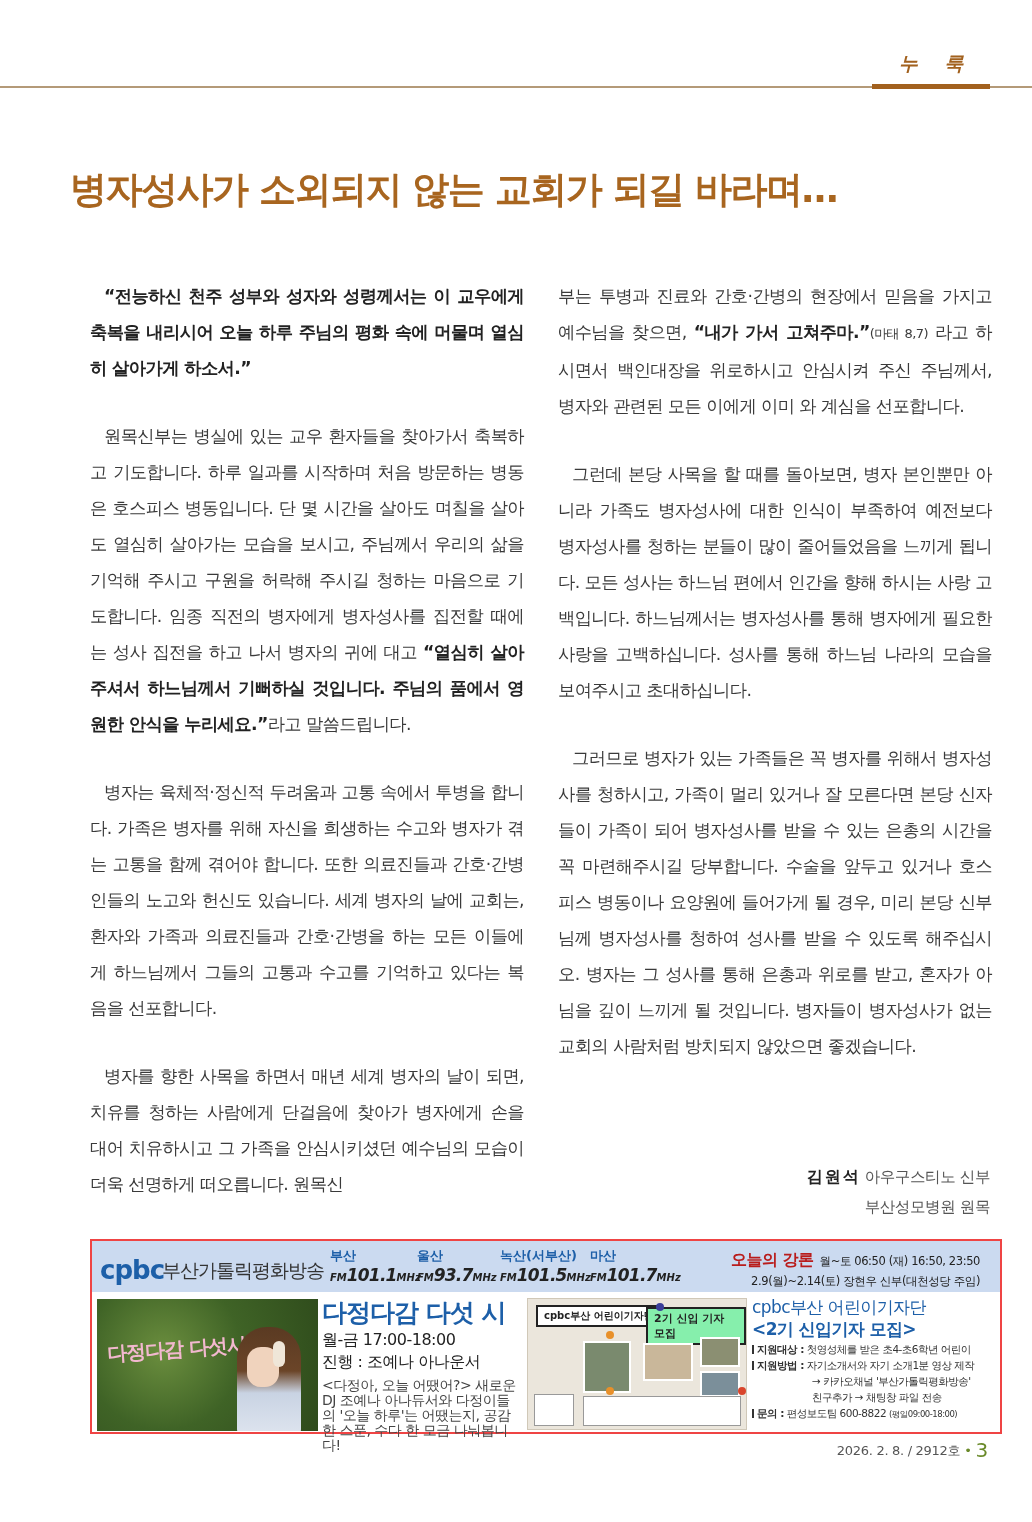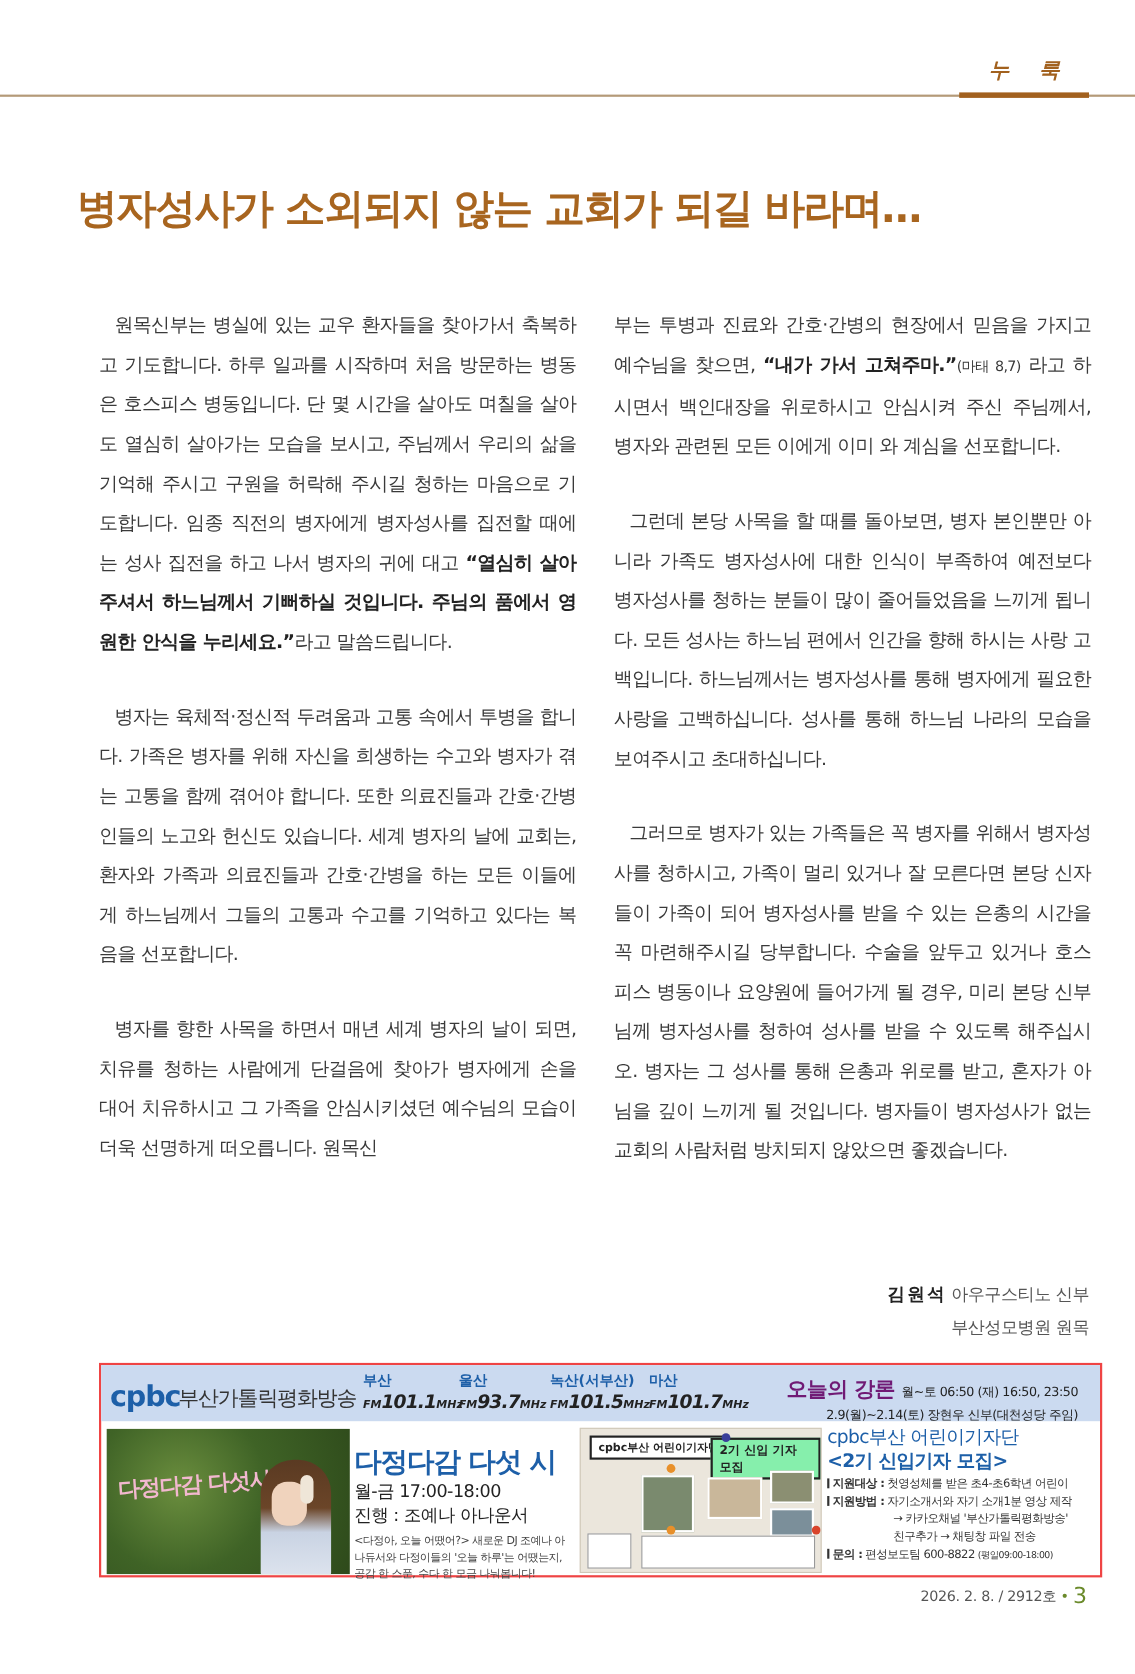--- a/index.html
+++ b/index.html
@@ -32,37 +32,37 @@
     .ad-top { position: absolute; left: 0; top: 0; width: 908px; height: 51px; background: #cbdaf0; }
     .logo { position: absolute; left: 8px; top: 14px; font-size: 26px; font-weight: bold; color: #1d5fa8; letter-spacing: -1px; font-family: "DejaVu Sans", sans-serif; }
     .station { position: absolute; left: 70px; top: 17px; font-size: 19px; color: #333; letter-spacing: -1px; }
     .freq { position: absolute; top: 7px; }
     .freq .city { font-size: 13px; font-weight: bold; color: #1d5fa8; display: block; line-height: 16px; }
     .freq .val { display: block; font-style: italic; color: #222; white-space: nowrap; line-height: 22px; }
     .freq .fm { font-size: 10px; font-weight: bold; }
     .freq .num { font-size: 17px; font-weight: bold; letter-spacing: -0.8px; }
     .freq .mhz { font-size: 10px; font-weight: bold; }
     .lecture { position: absolute; right: 20px; top: 9px; text-align: right; }
-    .lecture .lt { font-size: 19px; font-weight: bold; color: #701a75; letter-spacing: -0.5px; }
+    .lecture .lt { font-size: 16px; font-weight: bold; color: #b91c1c; letter-spacing: -0.5px; }
     .lecture .ls { font-size: 11.5px; color: #222; margin-left: 6px; letter-spacing: -0.4px; }
     .lecture .l2 { font-size: 11.5px; color: #222; display: block; margin-top: 3px; letter-spacing: -0.4px; }
 
     .photo { position: absolute; left: 5px; top: 58px; width: 221px; height: 132px;
       background: radial-gradient(circle at 30% 40%, #6b8e3e 0%, #3f6326 45%, #2e4a1b 100%); overflow: hidden; }
     .photo .pt { position: absolute; left: 10px; top: 38px; font-size: 20px; font-weight: bold; color: #f2b8cf; line-height: 24px; letter-spacing: -1px; transform: rotate(-4deg); }
     .photo .person { position: absolute; left: 140px; top: 28px; width: 64px; height: 110px; border-radius: 30px 30px 8px 8px;
       background: linear-gradient(#5a3a22 0%, #6b4528 40%, #c9d3e3 60%, #dfe5ef 100%); }
     .photo .face { position: absolute; left: 150px; top: 48px; width: 32px; height: 40px; border-radius: 14px; background: #f0d3bd; }
     .photo .phones { position: absolute; left: 176px; top: 42px; width: 12px; height: 26px; border-radius: 6px; background: #efe6d8; }
 
-    .show { position: absolute; left: 230px; top: 72px; width: 200px; }
+    .show { position: absolute; left: 230px; top: 56px; width: 200px; }
     .show .st { font-size: 25px; font-weight: bold; color: #1d5fa8; letter-spacing: -1px; line-height: 32px; }
     .show .time { font-size: 16px; color: #222; line-height: 22px; letter-spacing: -0.5px; }
     .show .host { font-size: 16px; color: #222; line-height: 22px; letter-spacing: -0.5px; }
-    .show .desc { font-size: 10px; color: #444; line-height: 15px; letter-spacing: -0.5px; margin-top: 5px; }
+    .show .desc { font-size: 14px; color: #444; line-height: 15px; letter-spacing: -0.5px; margin-top: 5px; }
 
     .poster { position: absolute; left: 435px; top: 57px; width: 220px; height: 132px; background: #ebe6dc; border: 1px solid #d0c8b8; overflow: hidden; }
     .poster .p1 { position: absolute; left: 8px; top: 6px; padding: 2px 6px; border: 2px solid #222; background: #fff; font-size: 10px; font-weight: bold; color: #222; }
     .poster .p2 { position: absolute; left: 118px; top: 8px; padding: 2px 6px; border: 2px solid #222; background: #86efac; font-size: 11px; font-weight: bold; color: #222; }
     .poster .img { position: absolute; background: #8a9a78; border: 2px solid #fff; }
     .poster .box { position: absolute; background: #fff; border: 1px solid #999; }
     .poster .dot { position: absolute; width: 8px; height: 8px; border-radius: 50%; }
 
     .recruit { position: absolute; left: 660px; top: 56px; width: 245px; }
     .recruit .r1 { font-size: 17px; color: #1d5fa8; letter-spacing: -0.6px; line-height: 21px; }
@@ -80,20 +80,21 @@
 </head>
 <body>
 
 <div class="section-label">누 룩</div>
 <div class="header-rule"></div>
 <div class="header-accent"></div>
 
 <h1 class="title">병자성사가 소외되지 않는 교회가 되길 바라며…</h1>
 
 <div class="col left">
+  <p class="para b">“전능하신 천주 성부와 성자와 성령께서는 이 교우에게 축복을 내리시어 오늘 하루 주님의 평화 속에 머물며 열심히 살아가게 하소서.”</p>
   <p class="para"><span>원목신부는 병실에 있는 교우 환자들을 찾아가서 축복하고 기도합니다. 하루 일과를 시작하며 처음 방문하는 병동은 호스피스 병동입니다. 단 몇 시간을 살아도 며칠을 살아도 열심히 살아가는 모습을 보시고, 주님께서 우리의 삶을 기억해 주시고 구원을 허락해 주시길 청하는 마음으로 기도합니다. 임종 직전의 병자에게 병자성사를 집전할 때에는 성사 집전을 하고 나서 병자의 귀에 대고 </span><span class="b">“열심히 살아주셔서 하느님께서 기뻐하실 것입니다. 주님의 품에서 영원한 안식을 누리세요.”</span><span>라고 말씀드립니다.</span></p>
   <p class="para">병자는 육체적·정신적 두려움과 고통 속에서 투병을 합니다. 가족은 병자를 위해 자신을 희생하는 수고와 병자가 겪는 고통을 함께 겪어야 합니다. 또한 의료진들과 간호·간병인들의 노고와 헌신도 있습니다. 세계 병자의 날에 교회는, 환자와 가족과 의료진들과 간호·간병을 하는 모든 이들에게 하느님께서 그들의 고통과 수고를 기억하고 있다는 복음을 선포합니다.</p>
   <p class="para">병자를 향한 사목을 하면서 매년 세계 병자의 날이 되면, 치유를 청하는 사람에게 단걸음에 찾아가 병자에게 손을 대어 치유하시고 그 가족을 안심시키셨던 예수님의 모습이 더욱 선명하게 떠오릅니다. 원목신</p>
 </div>
 
 <div class="col right">
   <p class="para noindent"><span>부는 투병과 진료와 간호·간병의 현장에서 믿음을 가지고 예수님을 찾으면, </span><span class="b">“내가 가서 고쳐주마.”</span><span class="small">(마태 8,7)</span><span> 라고 하시면서 백인대장을 위로하시고 안심시켜 주신 주님께서, 병자와 관련된 모든 이에게 이미 와 계심을 선포합니다.</span></p>
   <p class="para">그런데 본당 사목을 할 때를 돌아보면, 병자 본인뿐만 아니라 가족도 병자성사에 대한 인식이 부족하여 예전보다 병자성사를 청하는 분들이 많이 줄어들었음을 느끼게 됩니다. 모든 성사는 하느님 편에서 인간을 향해 하시는 사랑 고백입니다. 하느님께서는 병자성사를 통해 병자에게 필요한 사랑을 고백하십니다. 성사를 통해 하느님 나라의 모습을 보여주시고 초대하십니다.</p>
   <p class="para">그러므로 병자가 있는 가족들은 꼭 병자를 위해서 병자성사를 청하시고, 가족이 멀리 있거나 잘 모른다면 본당 신자들이 가족이 되어 병자성사를 받을 수 있는 은총의 시간을 꼭 마련해주시길 당부합니다. 수술을 앞두고 있거나 호스피스 병동이나 요양원에 들어가게 될 경우, 미리 본당 신부님께 병자성사를 청하여 성사를 받을 수 있도록 해주십시오. 병자는 그 성사를 통해 은총과 위로를 받고, 혼자가 아님을 깊이 느끼게 될 것입니다. 병자들이 병자성사가 없는 교회의 사람처럼 방치되지 않았으면 좋겠습니다.</p>
 </div>

